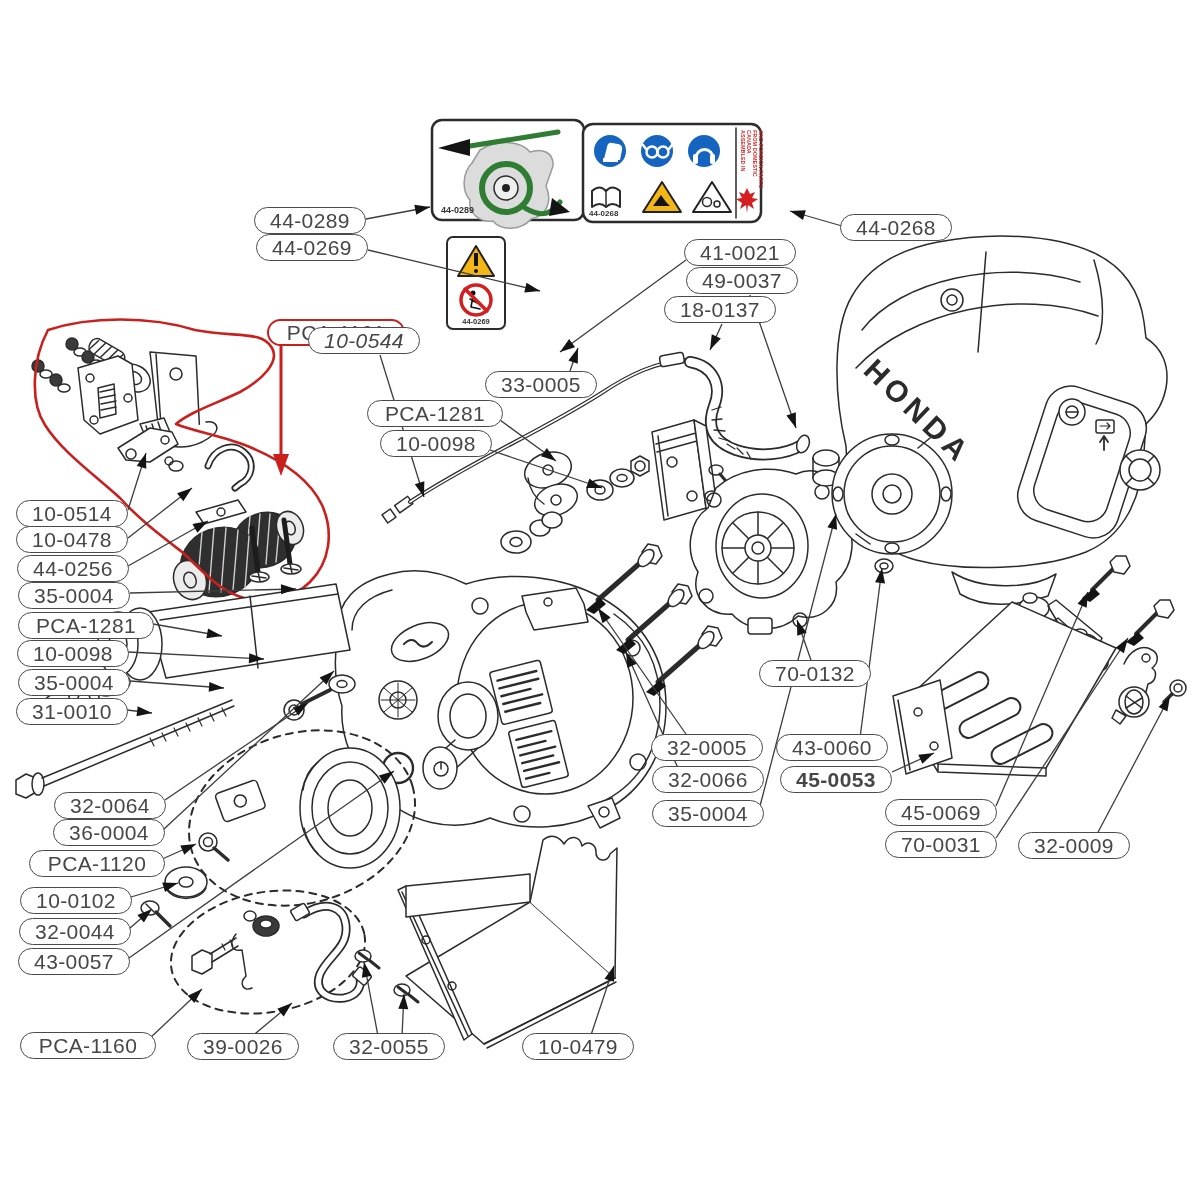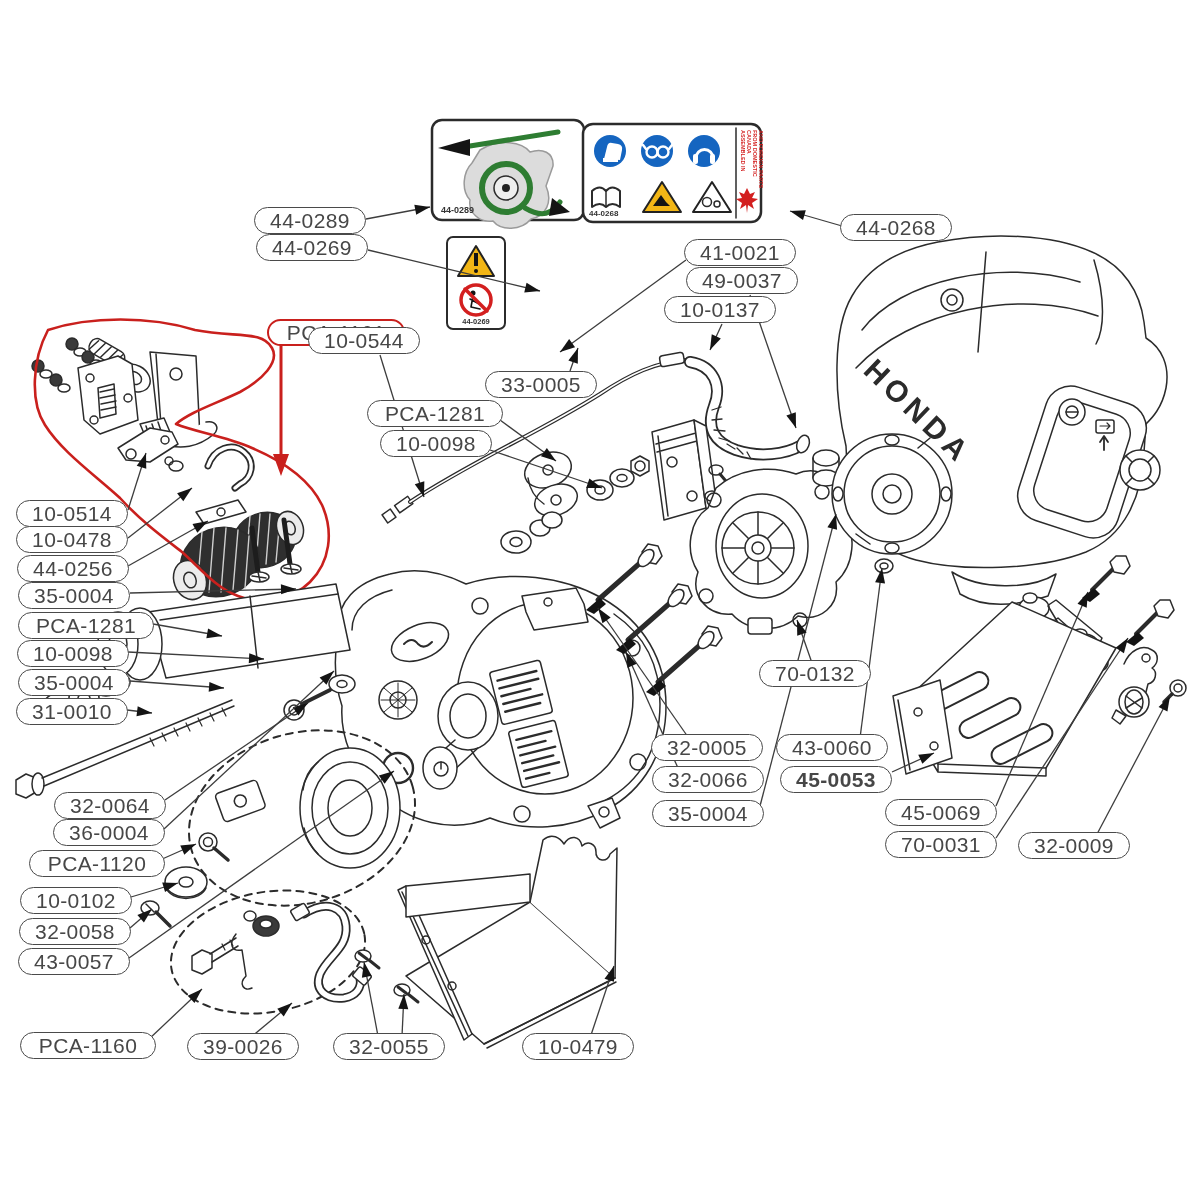--- a/index.html
+++ b/index.html
@@ -483,41 +483,41 @@
         <polygon points="1088,592 1086.6691723999722,607.7552815874235 1077.4821689675239,603.8057287099223" fill="#141414"></polygon>
         <line x1="996" y1="838" x2="1128" y2="638" stroke="#3d3d3d" stroke-width="1.3"></line>
         <polygon points="1128,638 1123.9104139078477,653.2733521400795 1115.5643198422304,647.7649300567722" fill="#141414"></polygon>
         <line x1="1096" y1="836" x2="1170" y2="696" stroke="#3d3d3d" stroke-width="1.3"></line>
         <polygon points="1170,696 1167.4108648177078,711.5979607323463 1158.5699154147585,706.9248874765017" fill="#141414"></polygon>
       </g>
 </svg>
 <div class="plabel" style="left: 254px; top: 207px; width: 112px;">44-0289</div>
     <div class="plabel" style="left: 256px; top: 234px; width: 112px;">44-0269</div>
     <div class="plabel red" style="left: 267px; top: 294px; width: 138px;">PCA-1161</div>
-    <div class="plabel" style="left: 308px; top: 327px; width: 112px;">10-0544</div>
+    <div class="plabel" style="left: 308px; top: 327px; width: 112px; font-style: italic;">10-0544</div>
     <div class="plabel" style="left: 684px; top: 239px; width: 112px;">41-0021</div>
     <div class="plabel" style="left: 686px; top: 267px; width: 112px;">49-0037</div>
-    <div class="plabel" style="left: 664px; top: 296px; width: 112px;">10-0137</div>
+    <div class="plabel" style="left: 664px; top: 296px; width: 112px;">18-0137</div>
     <div class="plabel" style="left: 485px; top: 371px; width: 112px;">33-0005</div>
     <div class="plabel" style="left: 840px; top: 214px; width: 112px;">44-0268</div>
     <div class="plabel" style="left: 367px; top: 400px; width: 136px;">PCA-1281</div>
     <div class="plabel" style="left: 380px; top: 430px; width: 112px;">10-0098</div>
     <div class="plabel" style="left: 16px; top: 500px; width: 112px;">10-0514</div>
     <div class="plabel" style="left: 16px; top: 526px; width: 112px;">10-0478</div>
     <div class="plabel" style="left: 17px; top: 555px; width: 112px; text-align: right;">44-0256</div>
     <div class="plabel" style="left: 18px; top: 582px; width: 112px;">35-0004</div>
     <div class="plabel" style="left: 18px; top: 612px; width: 136px;">PCA-1281</div>
     <div class="plabel" style="left: 17px; top: 640px; width: 112px;">10-0098</div>
     <div class="plabel" style="left: 18px; top: 669px; width: 112px;">35-0004</div>
     <div class="plabel" style="left: 16px; top: 698px; width: 112px;">31-0010</div>
     <div class="plabel" style="left: 54px; top: 792px; width: 112px;">32-0064</div>
     <div class="plabel" style="left: 53px; top: 819px; width: 112px;">36-0004</div>
     <div class="plabel" style="left: 29px; top: 850px; width: 136px;">PCA-1120</div>
     <div class="plabel" style="left: 20px; top: 887px; width: 112px;">10-0102</div>
-    <div class="plabel" style="left: 19px; top: 918px; width: 112px;">32-0058</div>
+    <div class="plabel" style="left: 19px; top: 918px; width: 112px;">32-0044</div>
     <div class="plabel" style="left: 18px; top: 948px; width: 112px;">43-0057</div>
     <div class="plabel" style="left: 20px; top: 1032px; width: 136px;">PCA-1160</div>
     <div class="plabel" style="left: 187px; top: 1033px; width: 112px;">39-0026</div>
     <div class="plabel" style="left: 333px; top: 1033px; width: 112px;">32-0055</div>
     <div class="plabel" style="left: 522px; top: 1033px; width: 112px;">10-0479</div>
     <div class="plabel" style="left: 651px; top: 734px; width: 112px;">32-0005</div>
     <div class="plabel" style="left: 652px; top: 766px; width: 112px;">32-0066</div>
     <div class="plabel" style="left: 652px; top: 800px; width: 112px;">35-0004</div>
     <div class="plabel" style="left: 759px; top: 660px; width: 112px;">70-0132</div>
     <div class="plabel" style="left: 776px; top: 734px; width: 112px;">43-0060</div>

